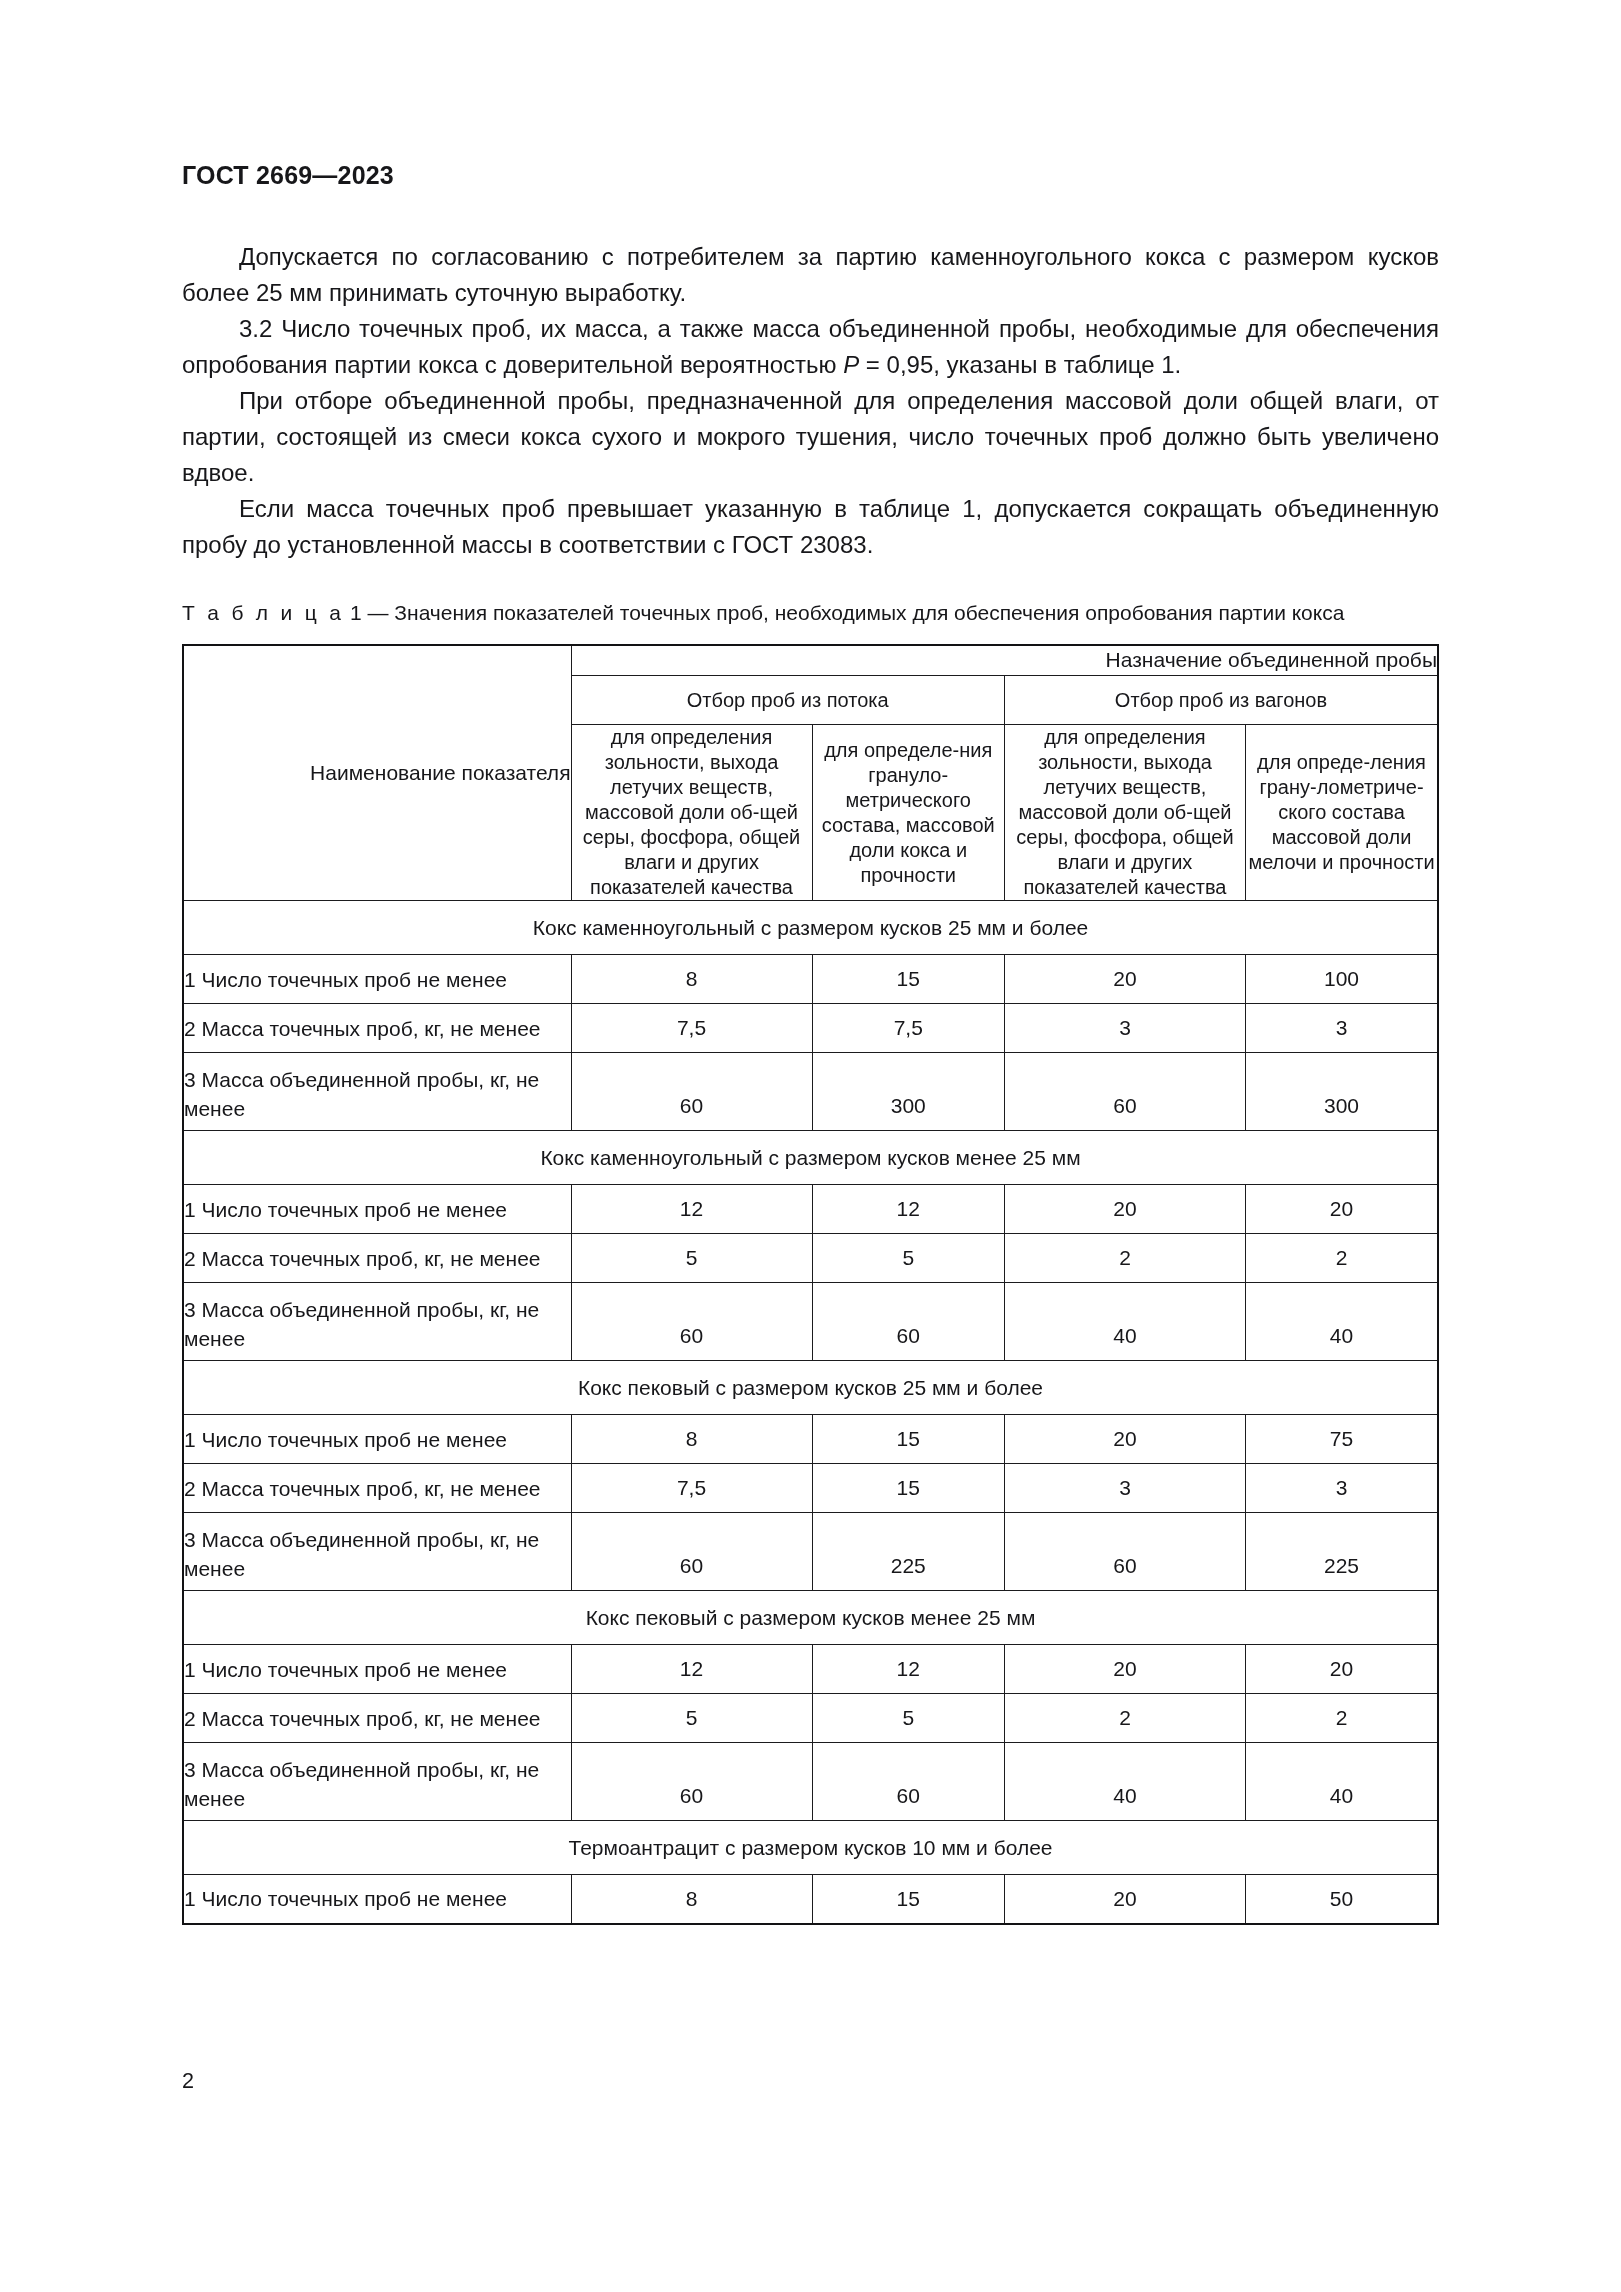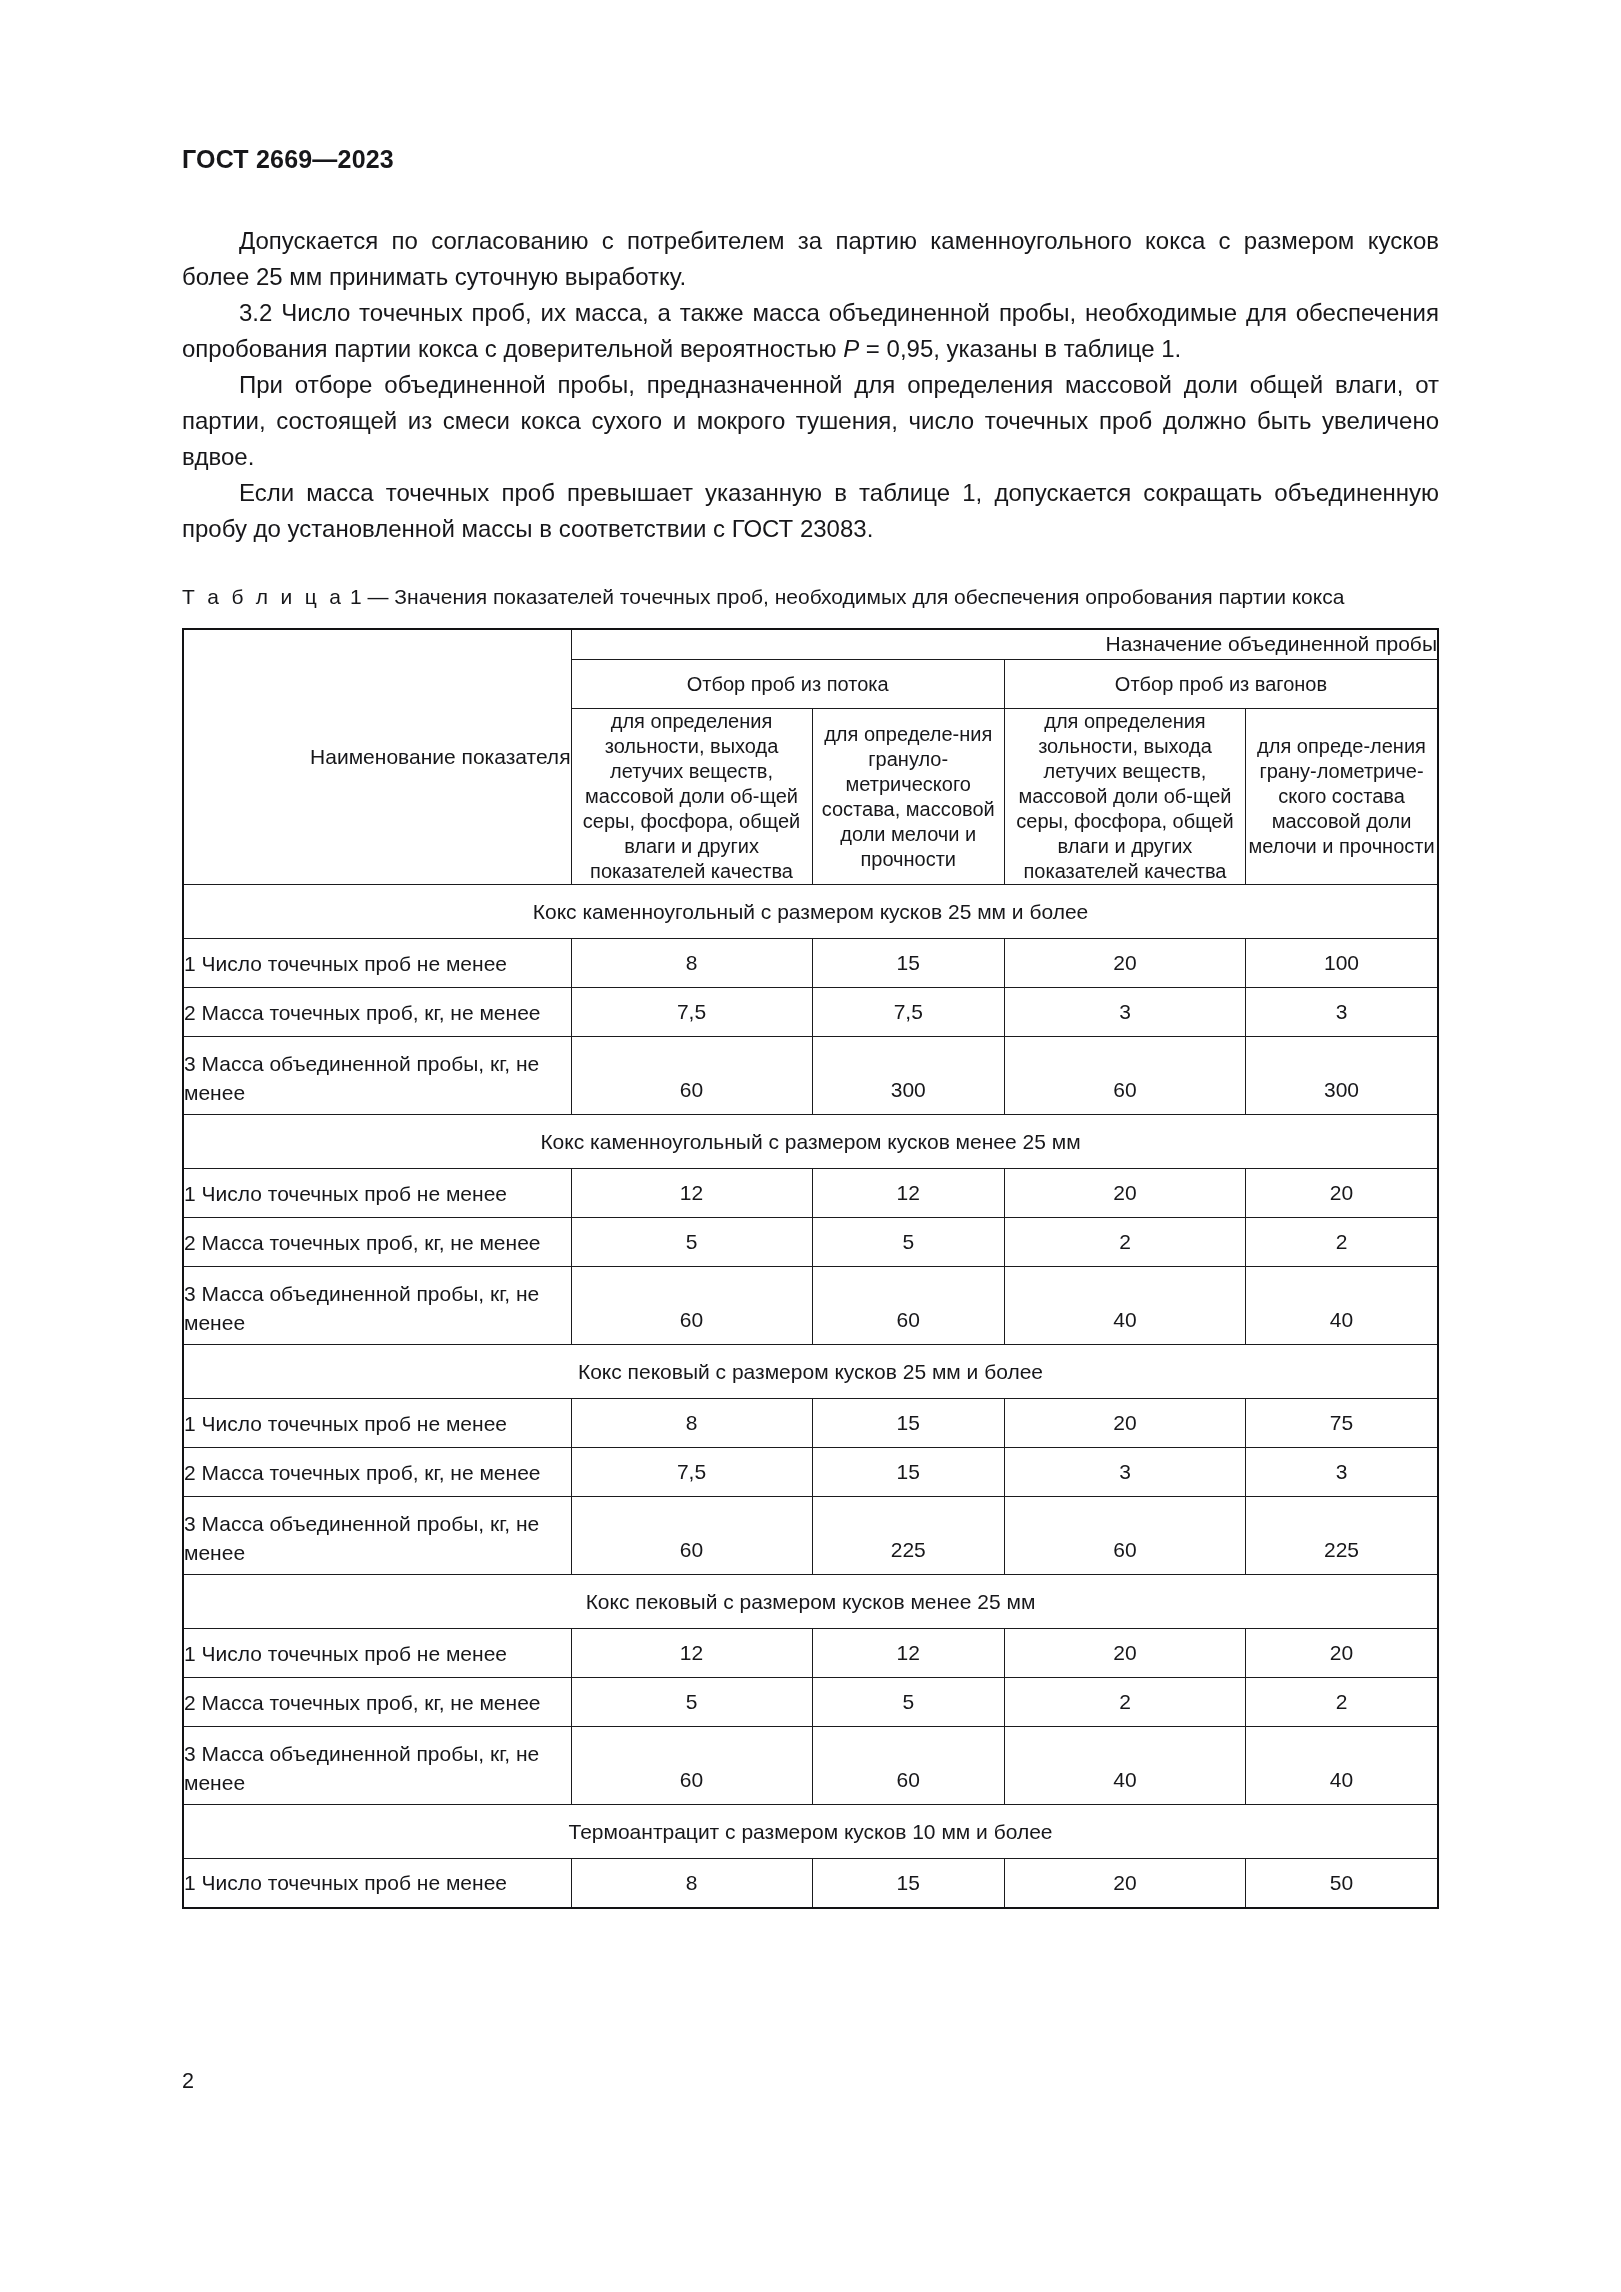--- a/index.html
+++ b/index.html
@@ -26,21 +26,21 @@
     left: 182px;
     top: 147px;
     width: 1257px;
   }
 
   
   .doc-header {
     font-size: 25px;
     font-weight: bold;
     letter-spacing: 0.2px;
-    margin: 0 0 51px 0;
+    margin: 16px 0 51px 0;
     line-height: 1;
   }
 
   
   .para {
     font-size: 24px;
     line-height: 36px;
     text-align: justify;
     text-justify: inter-word;
     text-indent: 57px;
@@ -180,21 +180,21 @@
         <tr>
           <th class="h-namecol" rowspan="3">Наименование показателя</th>
           <th class="h-span" colspan="4">Назначение объединенной пробы</th>
         </tr>
         <tr>
           <th class="h-sub" colspan="2">Отбор проб из потока</th>
           <th class="h-sub" colspan="2">Отбор проб из вагонов</th>
         </tr>
         <tr>
           <th class="h-detail">для определения зольности, выхода летучих веществ, массовой доли об-щей серы, фосфора, общей влаги и других показателей качества</th>
-          <th class="h-detail">для определе-ния грануло-метрического состава, массовой доли мелочи и прочности</th>
+          <th class="h-detail">для определе-ния грануло-метрического состава, массовой доли кокса и прочности</th>
           <th class="h-detail">для определения зольности, выхода летучих веществ, массовой доли об-щей серы, фосфора, общей влаги и других показателей качества</th>
           <th class="h-detail">для опреде-ления грану-лометриче-ского состава массовой доли мелочи и прочности</th>
         </tr>
       </thead>
       <tbody id="table-body">
           <tr class="section-row">
             <td colspan="5">Кокс каменноугольный с размером кусков 25 мм и более</td>
           </tr>
           <tr class="r-normal">
             <td class="rowlabel">1  Число точечных проб не менее</td>

